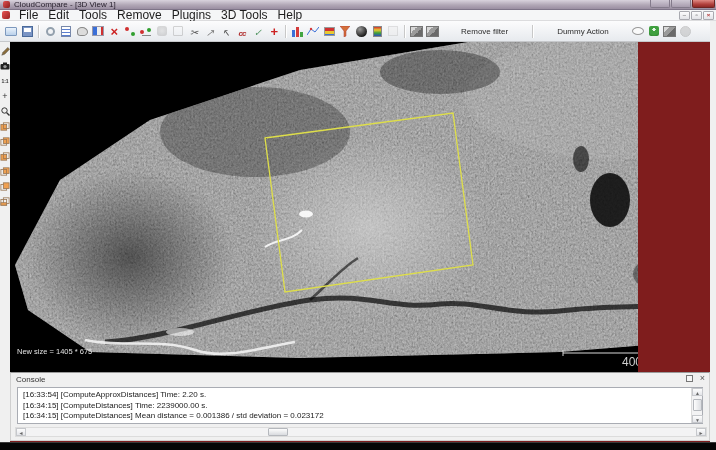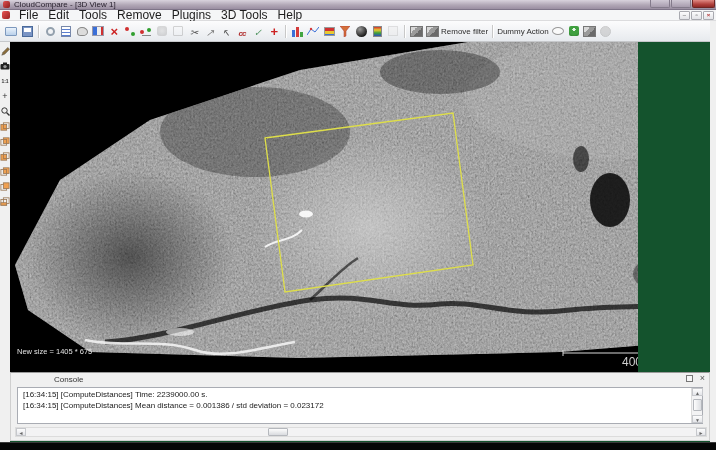--- a/index.html
+++ b/index.html
@@ -1,18 +1,18 @@
 <!DOCTYPE html>
 <html><head>
 <meta charset="utf-8">
 <style>
   *{margin:0;padding:0;box-sizing:border-box;}
   html,body{width:716px;height:450px;overflow:hidden;background:#000;}
   body{font-family:"Liberation Sans",sans-serif;}
-  .app{position:relative;width:716px;height:450px;background:#14532d;overflow:hidden;}
+  .app{position:relative;width:716px;height:450px;background:#7f1d1d;overflow:hidden;}
 
   
   .titlebar{position:absolute;left:0;top:0;width:716px;height:10px;
     background:linear-gradient(#d9d3dd,#b1a7b6 55%,#9a8ea1);border-bottom:1px solid #7e7488;}
   .title-app-icon{position:absolute;left:3px;top:1px;width:7px;height:7px;border-radius:2px;
     background:linear-gradient(135deg,#e05050,#8a1f1f);}
   .title-text{position:absolute;left:14px;top:0px;font-size:8px;color:#29222f;white-space:nowrap;}
   .win-btn{position:absolute;top:0;height:8px;border:1px solid #837a8b;border-top:none;
     background:linear-gradient(#cfc8d4,#a79cae);border-radius:0 0 2px 2px;}
   .win-min{right:46px;width:20px;}
@@ -29,21 +29,21 @@
   .mdi-btn{width:11px;height:9px;border:1px solid #a9aab0;background:linear-gradient(#fcfcfd,#e3e4e8);
     font-size:6px;line-height:7px;text-align:center;color:#555;border-radius:1px;}
   .mdi-close{color:#b03030;font-weight:bold;}
 
   
   .toolbar{position:absolute;left:0;top:21px;width:716px;height:21px;
     background:linear-gradient(#fcfcfd,#e7eaee);border-bottom:1px solid #c6c8cb;
     display:flex;align-items:center;padding-left:3px;}
   .tbtn{width:16px;height:17px;display:flex;align-items:center;justify-content:center;flex:0 0 auto;}
   .tsep{width:1px;height:13px;background:#c8c8c8;box-shadow:1px 0 0 #fff;margin:0 3px;flex:0 0 auto;}
-  .ttext{font-size:8px;color:#2d2d2d;padding:0 1px;white-space:nowrap;flex:0 0 auto;}
+  .ttext{font-size:8px;color:#2d2d2d;padding:0 21px;white-space:nowrap;flex:0 0 auto;}
   .dim{opacity:.4;}
 
   .ic{display:inline-block;position:relative;}
   .i-open{width:12px;height:9px;background:linear-gradient(#eaf2fb,#b9d0ea);border:1px solid #7c98bd;border-radius:1px;}
   .i-save{width:11px;height:11px;background:#7a94c4;border:1px solid #4a6a9a;}
   .i-save::before{content:"";display:block;width:7px;height:4px;background:#fff;margin:1px auto 0;}
   .i-clamp{width:9px;height:9px;border:2px solid #93a0ad;border-radius:50%;}
   .i-list{width:10px;height:11px;border:1px solid #7788aa;background:repeating-linear-gradient(180deg,#fff 0 2px,#5b7fd0 2px 3px);}
   .i-blob{width:11px;height:9px;background:#dcdcdc;border:1px solid #888;border-radius:50% 60% 50% 40%;}
   .i-prim{width:12px;height:10px;background:linear-gradient(90deg,#3a6fd8 0 4px,#eeeeee 4px 8px,#d03030 8px 12px);border:1px solid #99a;}
@@ -77,21 +77,21 @@
   .l-11::before{content:"1:1";font-size:5px;color:#333;font-weight:bold;}
   .l-plus::before{content:"+";font-size:9px;color:#333;}
 
   
   .viewer{position:absolute;left:10px;top:42px;width:628px;height:330px;background:#000;overflow:hidden;}
   .newsize{position:absolute;left:7px;top:305px;font-size:7.5px;color:#e2e2e2;white-space:nowrap;}
   .scalelabel{position:absolute;left:606px;top:313px;width:32px;text-align:center;font-size:12px;color:#cfcfcf;}
 
   
   .console{position:absolute;left:10px;top:372px;width:700px;height:69px;background:#f0f0f0;
-    border:1px solid #cfcfcf;border-top:1px solid #9a9a9a;padding-left:38px;}
+    border:1px solid #cfcfcf;border-top:1px solid #9a9a9a;}
   .console-header{position:relative;height:13px;font-size:8px;color:#333;padding:2px 0 0 5px;}
   .console-float{position:absolute;right:16px;top:2px;width:7px;height:7px;border:1px solid #777;background:#f6f6f6;}
   .console-close{position:absolute;right:4px;top:0px;font-size:9px;color:#555;line-height:11px;}
   .console-list{position:absolute;left:6px;top:14px;width:686px;height:37px;background:#fff;
     border:1px solid #a9acb3;font-size:8px;color:#1a1a1a;padding:2px 14px 0 5px;line-height:10.5px;white-space:nowrap;overflow:hidden;}
   .vscroll{position:absolute;right:7px;top:15px;width:11px;height:35px;background:#f3f3f4;border-left:1px solid #dcdcdc;}
   .vs-arrow{width:11px;height:8px;font-size:5px;color:#666;text-align:center;line-height:8px;background:linear-gradient(#fdfdfd,#e4e5e9);border:1px solid #c6c8cc;}
   .vs-down{position:absolute;bottom:0;}
   .vs-thumb{position:absolute;left:1px;top:11px;width:9px;height:12px;background:linear-gradient(90deg,#fdfdfd,#dcdee2);border:1px solid #b5b8bd;border-radius:1px;}
   .hscroll{position:absolute;left:4px;top:54px;width:692px;height:10px;background:#f3f3f4;border:1px solid #dcdcdc;}
@@ -359,20 +359,21 @@
     <span class="scalelabel">400</span>
   </div>
 
   <div class="console">
     <div class="console-header">
       <span>Console</span>
       <span class="console-float"></span>
       <span class="console-close">×</span>
     </div>
     <div class="console-list">
+      <div>[16:33:54] [ComputeApproxDistances] Time: 2.20 s.</div>
       <div>[16:34:15] [ComputeDistances] Time: 2239000.00 s.</div>
       <div>[16:34:15] [ComputeDistances] Mean distance = 0.001386 / std deviation = 0.023172</div>
     </div>
     <div class="vscroll">
       <div class="vs-arrow">▲</div>
       <div class="vs-thumb"></div>
       <div class="vs-arrow vs-down">▼</div>
     </div>
     <div class="hscroll">
       <div class="hs-arrow hs-left">◄</div>

